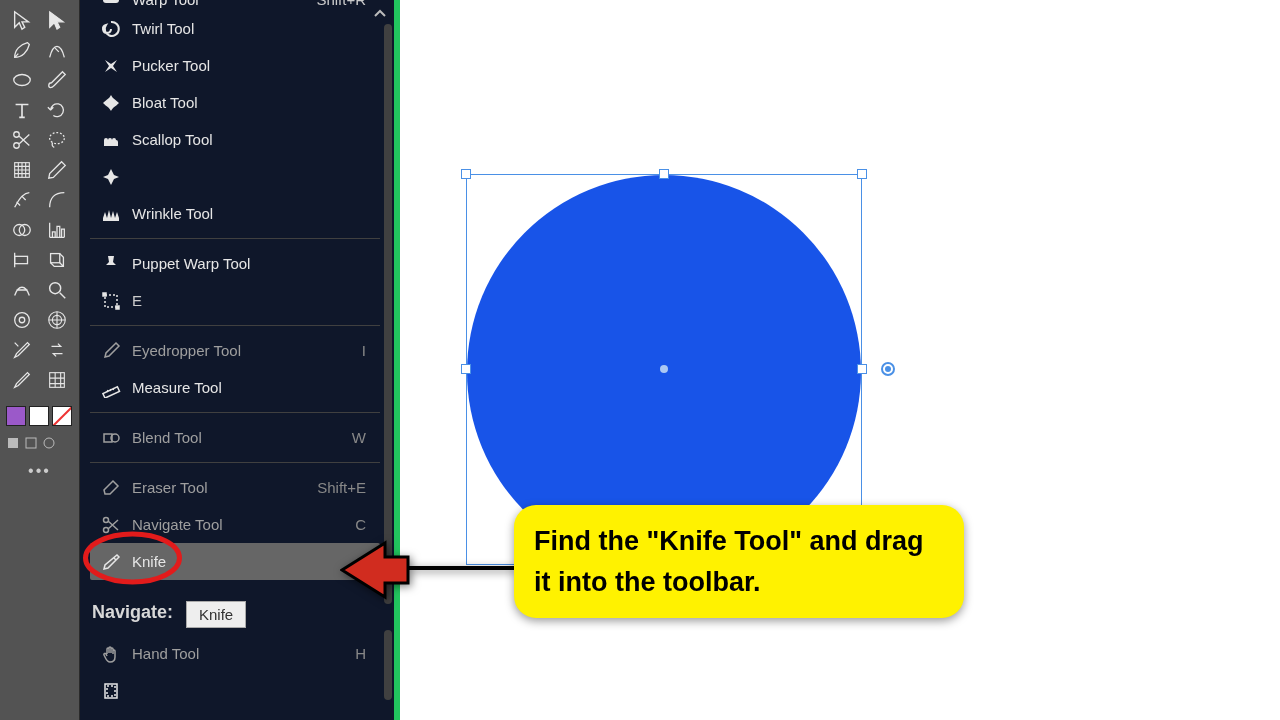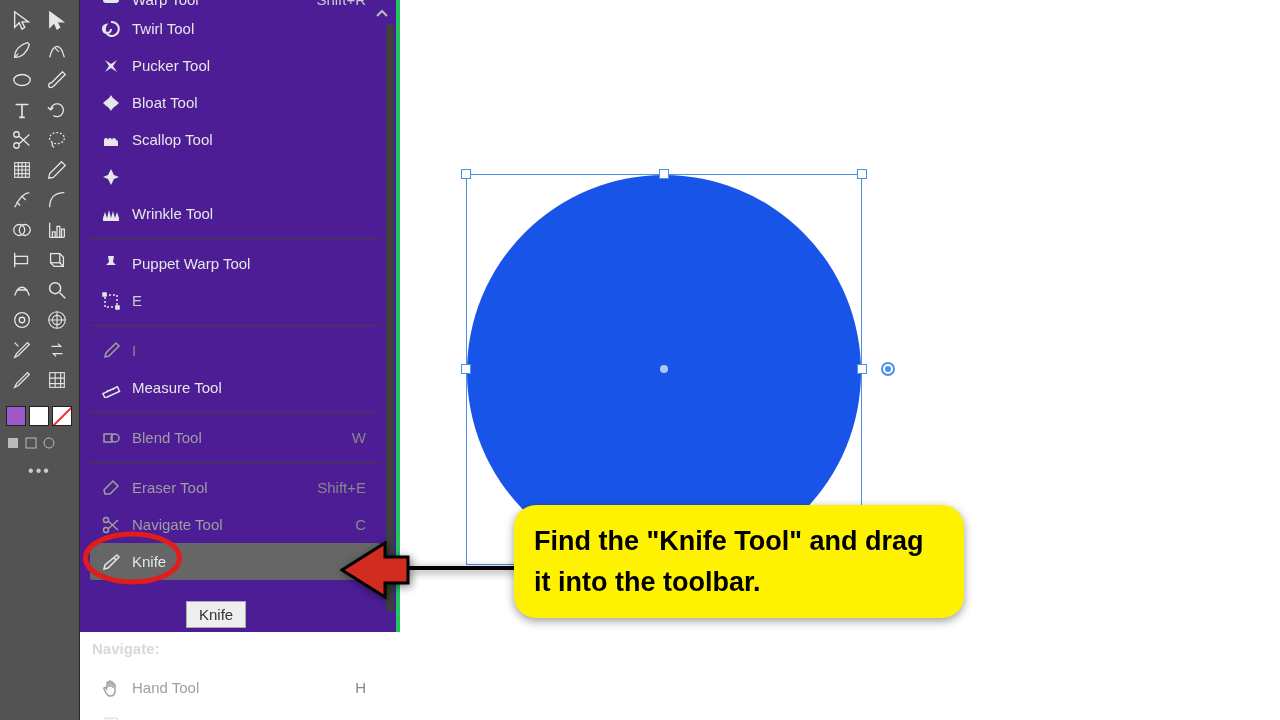--- a/index.html
+++ b/index.html
@@ -63,23 +63,23 @@
     font-size: 16px;
     letter-spacing: 2px;
     text-align: center;
     padding: 8px 0;
   }
   
   .panel {
     position: absolute;
     left: 80px; top: 0;
     width: 320px;
-    height: 632px;
-    background: #4c1d95;
-    border-right: 4px solid #22c55e;
+    height: 720px;
+    background: #0f172a;
+    border-right: 6px solid #22c55e;
   }
   .panel-inner {
     position: relative;
     margin: 0 10px;
     height: 100%;
   }
   .tool-list-scroll {
     width: 290px;
     height: 720px;
     overflow: hidden;
@@ -108,24 +108,23 @@
   .tool-item .label { flex: 1; }
   .tool-item .key { color: #ccc; font-size: 15px; padding-right: 4px; }
   .tool-item.dim .key { color: #888; }
   .divider {
     height: 1px;
     background: #404040;
     margin: 6px 0;
   }
   .category-label {
     color: #d8d8d8;
-    font-size: 15px;
+    font-size: 18px;
     padding: 8px 2px 4px;
     font-weight: 600;
-    margin-top: 38px;
   }
   .chevron-up {
     position: absolute;
     right: -4px;
     top: 6px;
     width: 16px;
     height: 12px;
     color: #bbb;
   }
   .scrollbar-area {
@@ -553,20 +552,21 @@
       </div>
 
       <div class="divider"></div>
 
       <div class="tool-item dim">
         <span class="icon">
             <svg viewBox="0 0 20 20" fill="none" stroke="currentColor" stroke-width="1.5">
               <path d="M15 2 L18 5 L8 15 L4 16 L5 12 Z"></path>
             </svg>
           </span>
+        <span class="label">Eyedropper Tool</span>
         <span class="key">I</span>
       </div>
       <div class="tool-item">
         <span class="icon">
             <svg viewBox="0 0 20 20" fill="none" stroke="currentColor" stroke-width="1.5">
               <rect x="2" y="12" width="16" height="5" transform="rotate(-25 10 14)"></rect>
               <path d="M6 14 L7 12 M9 13 L10 11 M12 12 L13 10"></path>
             </svg>
           </span>
         <span class="label">Measure Tool</span>

